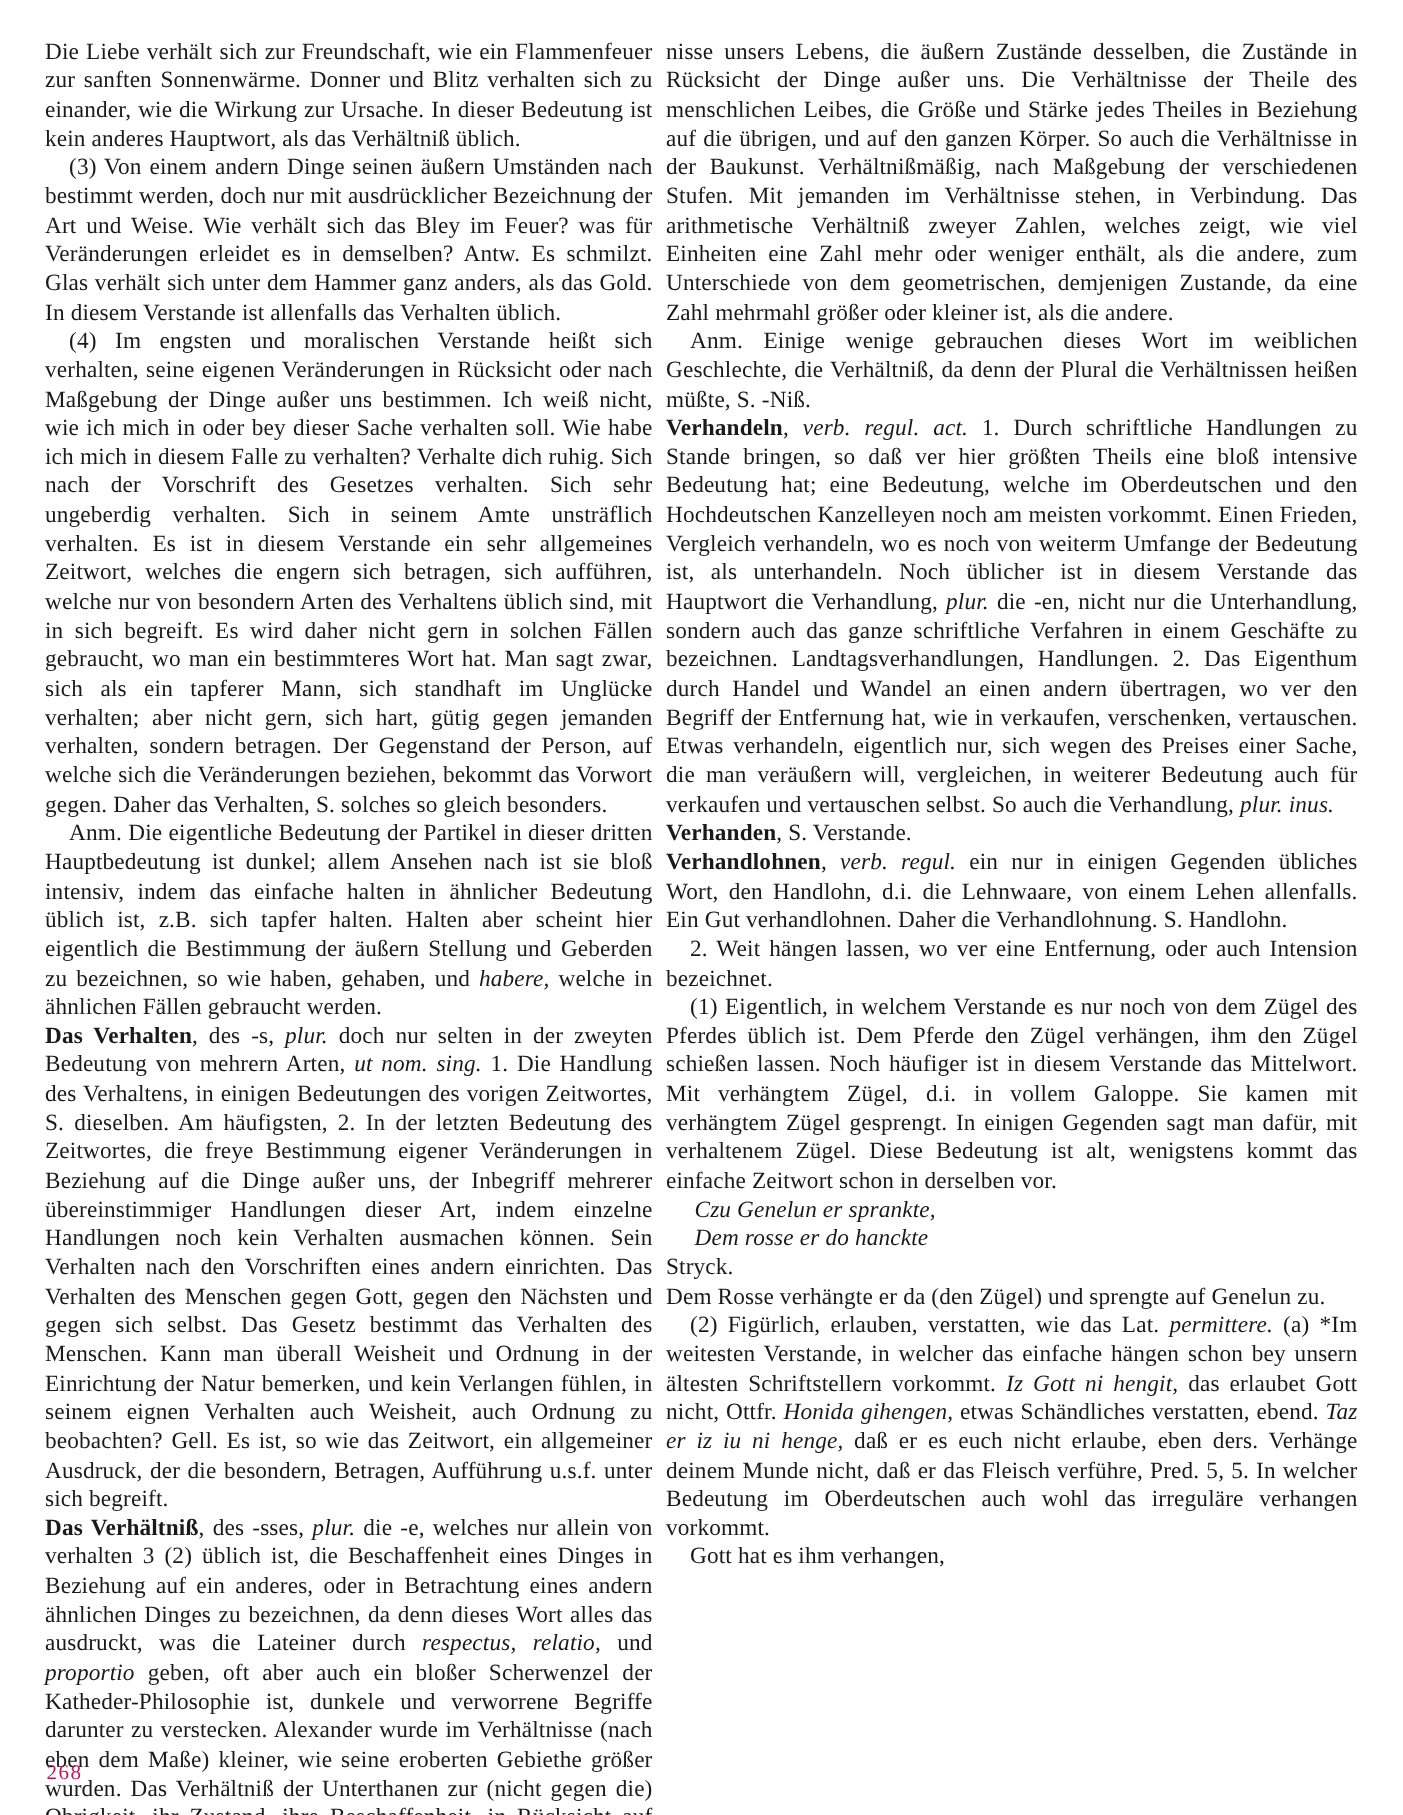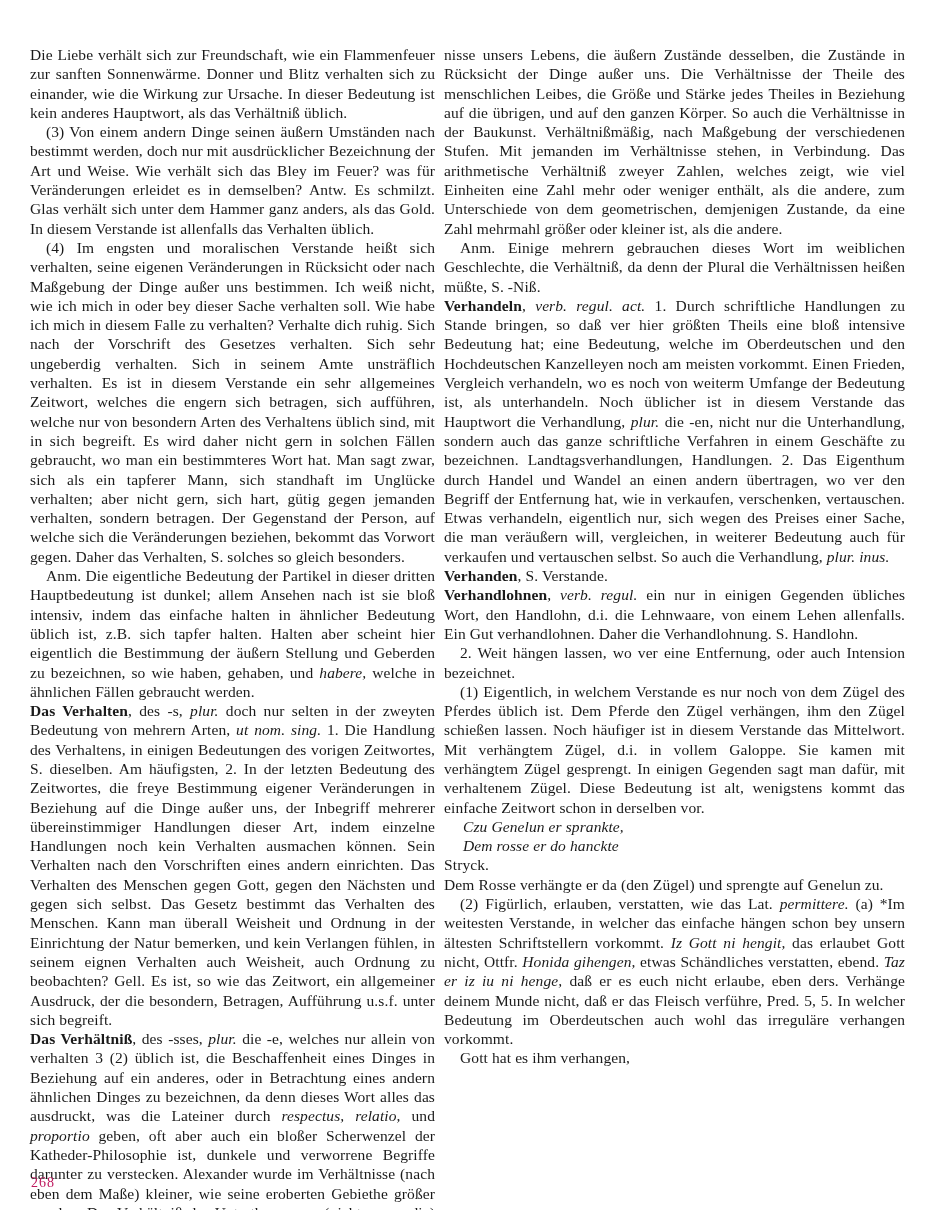--- a/index.html
+++ b/index.html
@@ -13,21 +13,21 @@
     overflow: hidden;
     position: relative;
     font-family: "Liberation Serif", "DejaVu Serif", serif;
     color: #1a1a1a;
   }
   .page {
     position: absolute;
     top: 0; left: 0;
     width: 935px;
     height: 1210px;
-    padding: 45px 30px 0 30px;
+    padding: 25px 30px 0 30px;
     box-sizing: border-box;
   }
   .columns {
     display: flex;
     gap: 9px;
     align-items: flex-start;
   }
   .col {
     font-size: 15.5px;
     line-height: 19.3px;
@@ -71,21 +71,21 @@
     <div class="col col-left">
         <p class="para p-flush"><span>Die Liebe verhält sich zur Freundschaft, wie ein Flammenfeuer zur sanften Sonnenwärme. Donner und Blitz verhalten sich zu einander, wie die Wirkung zur Ursache. In dieser Bedeutung ist kein anderes Hauptwort, als das Verhältniß üblich.</span></p>
         <p class="para p-indent"><span>(3) Von einem andern Dinge seinen äußern Umständen nach bestimmt werden, doch nur mit ausdrücklicher Bezeichnung der Art und Weise. Wie verhält sich das Bley im Feuer? was für Veränderungen erleidet es in demselben? Antw. Es schmilzt. Glas verhält sich unter dem Hammer ganz anders, als das Gold. In diesem Verstande ist allenfalls das Verhalten üblich.</span></p>
         <p class="para p-indent"><span>(4) Im engsten und moralischen Verstande heißt sich verhalten, seine eigenen Veränderungen in Rücksicht oder nach Maßgebung der Dinge außer uns bestimmen. Ich weiß nicht, wie ich mich in oder bey dieser Sache verhalten soll. Wie habe ich mich in diesem Falle zu verhalten? Verhalte dich ruhig. Sich nach der Vorschrift des Gesetzes verhalten. Sich sehr ungeberdig verhalten. Sich in seinem Amte unsträflich verhalten. Es ist in diesem Verstande ein sehr allgemeines Zeitwort, welches die engern sich betragen, sich aufführen, welche nur von besondern Arten des Verhaltens üblich sind, mit in sich begreift. Es wird daher nicht gern in solchen Fällen gebraucht, wo man ein bestimmteres Wort hat. Man sagt zwar, sich als ein tapferer Mann, sich standhaft im Unglücke verhalten; aber nicht gern, sich hart, gütig gegen jemanden verhalten, sondern betragen. Der Gegenstand der Person, auf welche sich die Veränderungen beziehen, bekommt das Vorwort gegen. Daher das Verhalten, S. solches so gleich besonders.</span></p>
         <p class="para p-indent"><span>Anm. Die eigentliche Bedeutung der Partikel in dieser dritten Hauptbedeutung ist dunkel; allem Ansehen nach ist sie bloß intensiv, indem das einfache halten in ähnlicher Bedeutung üblich ist, z.B. sich tapfer halten. Halten aber scheint hier eigentlich die Bestimmung der äußern Stellung und Geberden zu bezeichnen, so wie haben, gehaben, und </span><i>habere,</i><span> welche in ähnlichen Fällen gebraucht werden.</span></p>
         <p class="para p-flush"><b>Das Verhalten</b><span>, des -s, </span><i>plur.</i><span> doch nur selten in der zweyten Bedeutung von mehrern Arten, </span><i>ut nom. sing.</i><span> 1. Die Handlung des Verhaltens, in einigen Bedeutungen des vorigen Zeitwortes, S. dieselben. Am häufigsten, 2. In der letzten Bedeutung des Zeitwortes, die freye Bestimmung eigener Veränderungen in Beziehung auf die Dinge außer uns, der Inbegriff mehrerer übereinstimmiger Handlungen dieser Art, indem einzelne Handlungen noch kein Verhalten ausmachen können. Sein Verhalten nach den Vorschriften eines andern einrichten. Das Verhalten des Menschen gegen Gott, gegen den Nächsten und gegen sich selbst. Das Gesetz bestimmt das Verhalten des Menschen. Kann man überall Weisheit und Ordnung in der Einrichtung der Natur bemerken, und kein Verlangen fühlen, in seinem eignen Verhalten auch Weisheit, auch Ordnung zu beobachten? Gell. Es ist, so wie das Zeitwort, ein allgemeiner Ausdruck, der die besondern, Betragen, Aufführung u.s.f. unter sich begreift.</span></p>
         <p class="para p-flush"><b>Das Verhältniß</b><span>, des -sses, </span><i>plur.</i><span> die -e, welches nur allein von verhalten 3 (2) üblich ist, die Beschaffenheit eines Dinges in Beziehung auf ein anderes, oder in Betrachtung eines andern ähnlichen Dinges zu bezeichnen, da denn dieses Wort alles das ausdruckt, was die Lateiner durch </span><i>respectus, relatio,</i><span> und </span><i>proportio</i><span> geben, oft aber auch ein bloßer Scherwenzel der Katheder-Philosophie ist, dunkele und verworrene Begriffe darunter zu verstecken. Alexander wurde im Verhältnisse (nach eben dem Maße) kleiner, wie seine eroberten Gebiethe größer wurden. Das Verhältniß der Unterthanen zur (nicht gegen die) Obrigkeit, ihr Zustand, ihre Beschaffenheit, in Rücksicht auf dieselbe, und zwar in jeder Rücksicht, selbst die Obliegenheiten mit eingeschlossen. Unser Verhältniß gegen Gott. Die Verhält-</span></p>
       </div>
     <div class="col col-right">
         <p class="para p-flush"><span>nisse unsers Lebens, die äußern Zustände desselben, die Zustände in Rücksicht der Dinge außer uns. Die Verhältnisse der Theile des menschlichen Leibes, die Größe und Stärke jedes Theiles in Beziehung auf die übrigen, und auf den ganzen Körper. So auch die Verhältnisse in der Baukunst. Verhältnißmäßig, nach Maßgebung der verschiedenen Stufen. Mit jemanden im Verhältnisse stehen, in Verbindung. Das arithmetische Verhältniß zweyer Zahlen, welches zeigt, wie viel Einheiten eine Zahl mehr oder weniger enthält, als die andere, zum Unterschiede von dem geometrischen, demjenigen Zustande, da eine Zahl mehrmahl größer oder kleiner ist, als die andere.</span></p>
-        <p class="para p-indent"><span>Anm. Einige mehrern gebrauchen dieses Wort im weiblichen Geschlechte, die Verhältniß, da denn der Plural die Verhältnissen heißen müßte, S. -Niß.</span></p>
+        <p class="para p-indent"><span>Anm. Einige wenige gebrauchen dieses Wort im weiblichen Geschlechte, die Verhältniß, da denn der Plural die Verhältnissen heißen müßte, S. -Niß.</span></p>
         <p class="para p-flush"><b>Verhandeln</b><span>, </span><i>verb. regul. act.</i><span> 1. Durch schriftliche Handlungen zu Stande bringen, so daß ver hier größten Theils eine bloß intensive Bedeutung hat; eine Bedeutung, welche im Oberdeutschen und den Hochdeutschen Kanzelleyen noch am meisten vorkommt. Einen Frieden, Vergleich verhandeln, wo es noch von weiterm Umfange der Bedeutung ist, als unterhandeln. Noch üblicher ist in diesem Verstande das Hauptwort die Verhandlung, </span><i>plur.</i><span> die -en, nicht nur die Unterhandlung, sondern auch das ganze schriftliche Verfahren in einem Geschäfte zu bezeichnen. Landtagsverhandlungen, Handlungen. 2. Das Eigenthum durch Handel und Wandel an einen andern übertragen, wo ver den Begriff der Entfernung hat, wie in verkaufen, verschenken, vertauschen. Etwas verhandeln, eigentlich nur, sich wegen des Preises einer Sache, die man veräußern will, vergleichen, in weiterer Bedeutung auch für verkaufen und vertauschen selbst. So auch die Verhandlung, </span><i>plur. inus.</i></p>
         <p class="para p-flush"><b>Verhanden</b><span>, S. Verstande.</span></p>
         <p class="para p-flush"><b>Verhandlohnen</b><span>, </span><i>verb. regul.</i><span> ein nur in einigen Gegenden übliches Wort, den Handlohn, d.i. die Lehnwaare, von einem Lehen allenfalls. Ein Gut verhandlohnen. Daher die Verhandlohnung. S. Handlohn.</span></p>
         <p class="para p-indent"><span>2. Weit hängen lassen, wo ver eine Entfernung, oder auch Intension bezeichnet.</span></p>
         <p class="para p-indent"><span>(1) Eigentlich, in welchem Verstande es nur noch von dem Zügel des Pferdes üblich ist. Dem Pferde den Zügel verhängen, ihm den Zügel schießen lassen. Noch häufiger ist in diesem Verstande das Mittelwort. Mit verhängtem Zügel, d.i. in vollem Galoppe. Sie kamen mit verhängtem Zügel gesprengt. In einigen Gegenden sagt man dafür, mit verhaltenem Zügel. Diese Bedeutung ist alt, wenigstens kommt das einfache Zeitwort schon in derselben vor.</span></p>
         <p class="para p-verse"><i>Czu Genelun er sprankte,</i></p>
         <p class="para p-verse"><i>Dem rosse er do hanckte</i></p>
         <p class="para p-rightline"><span>Stryck.</span></p>
         <p class="para p-flush"><span>Dem Rosse verhängte er da (den Zügel) und sprengte auf Genelun zu.</span></p>
         <p class="para p-indent"><span>(2) Figürlich, erlauben, verstatten, wie das Lat. </span><i>permittere.</i><span> (a) *Im weitesten Verstande, in welcher das einfache hängen schon bey unsern ältesten Schriftstellern vorkommt. </span><i>Iz Gott ni hengit,</i><span> das erlaubet Gott nicht, Ottfr. </span><i>Honida gihengen,</i><span> etwas Schändliches verstatten, ebend. </span><i>Taz er iz iu ni henge,</i><span> daß er es euch nicht erlaube, eben ders. Verhänge deinem Munde nicht, daß er das Fleisch verführe, Pred. 5, 5. In welcher Bedeutung im Oberdeutschen auch wohl das irreguläre verhangen vorkommt.</span></p>

